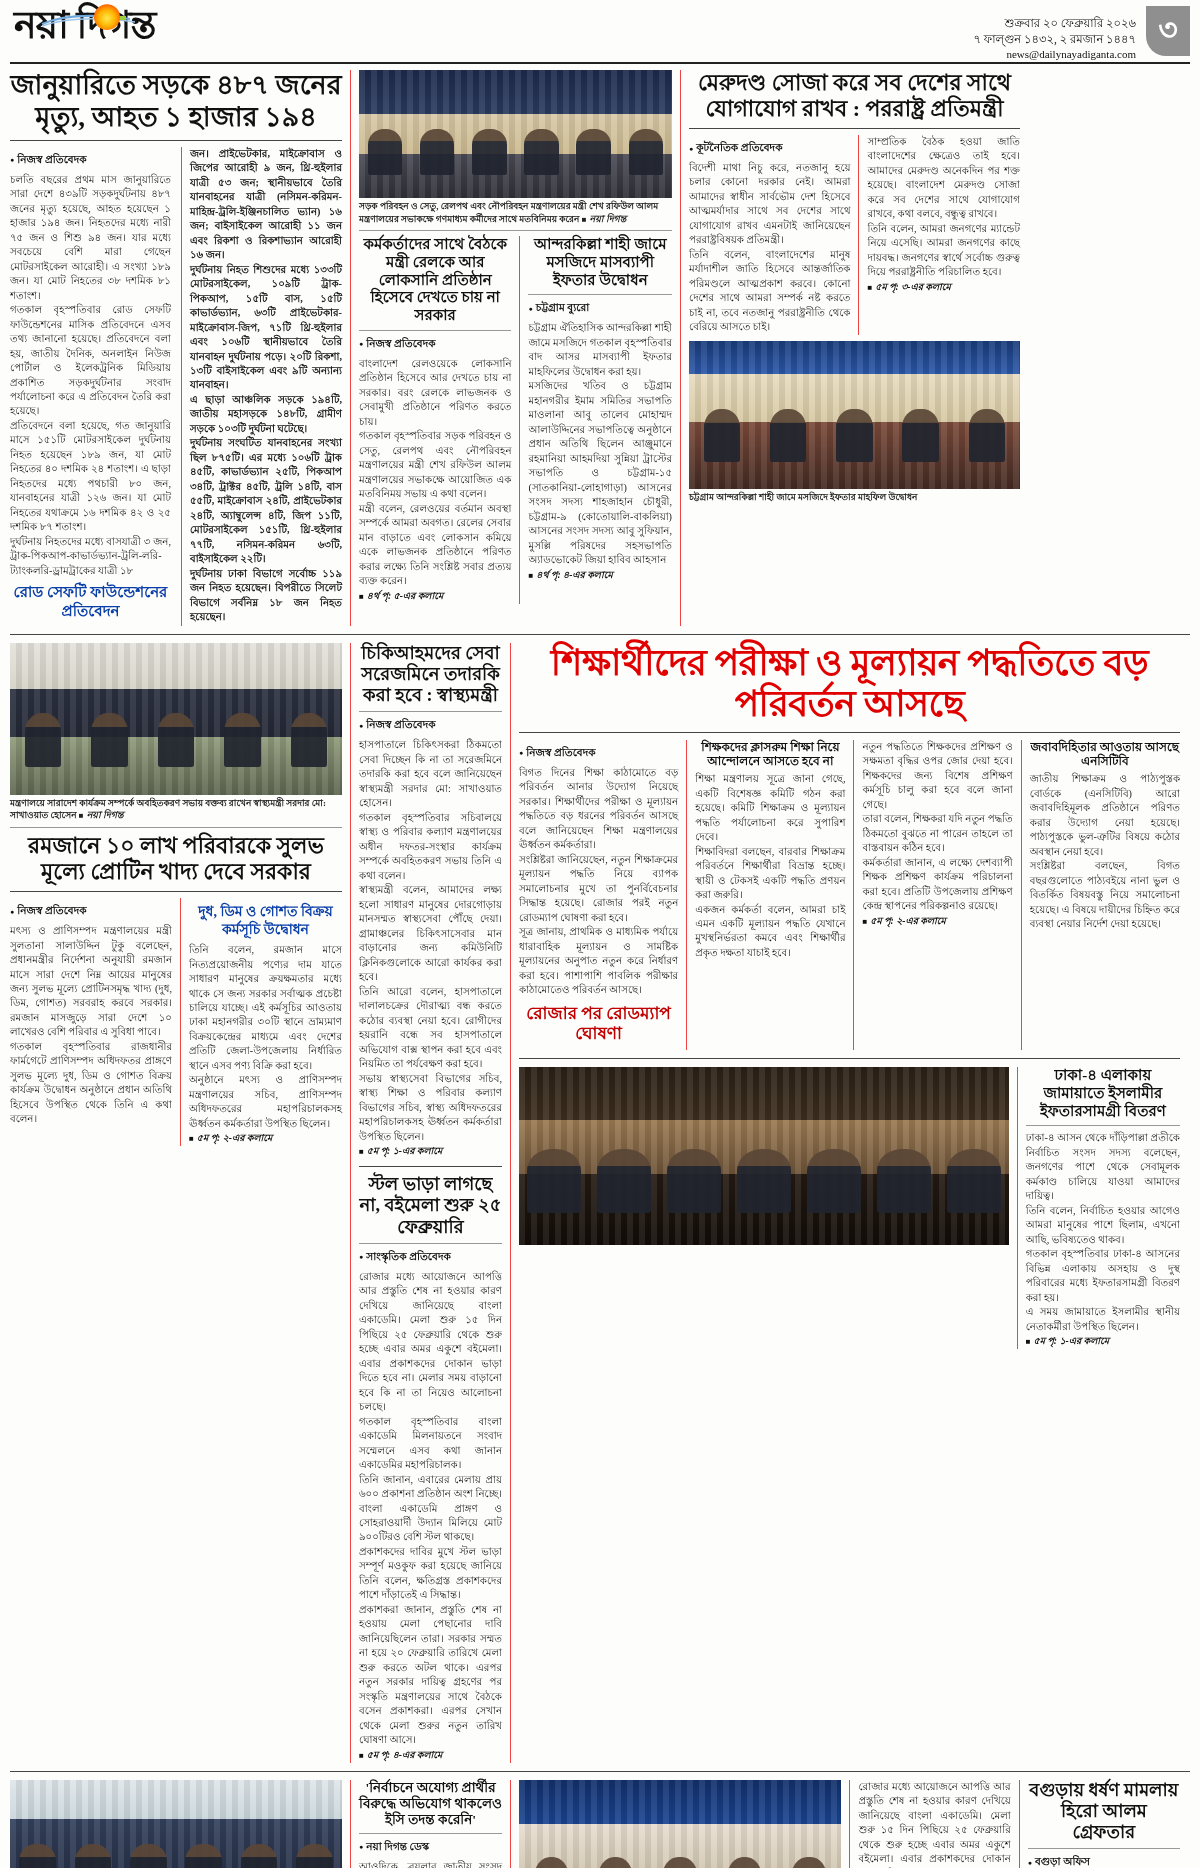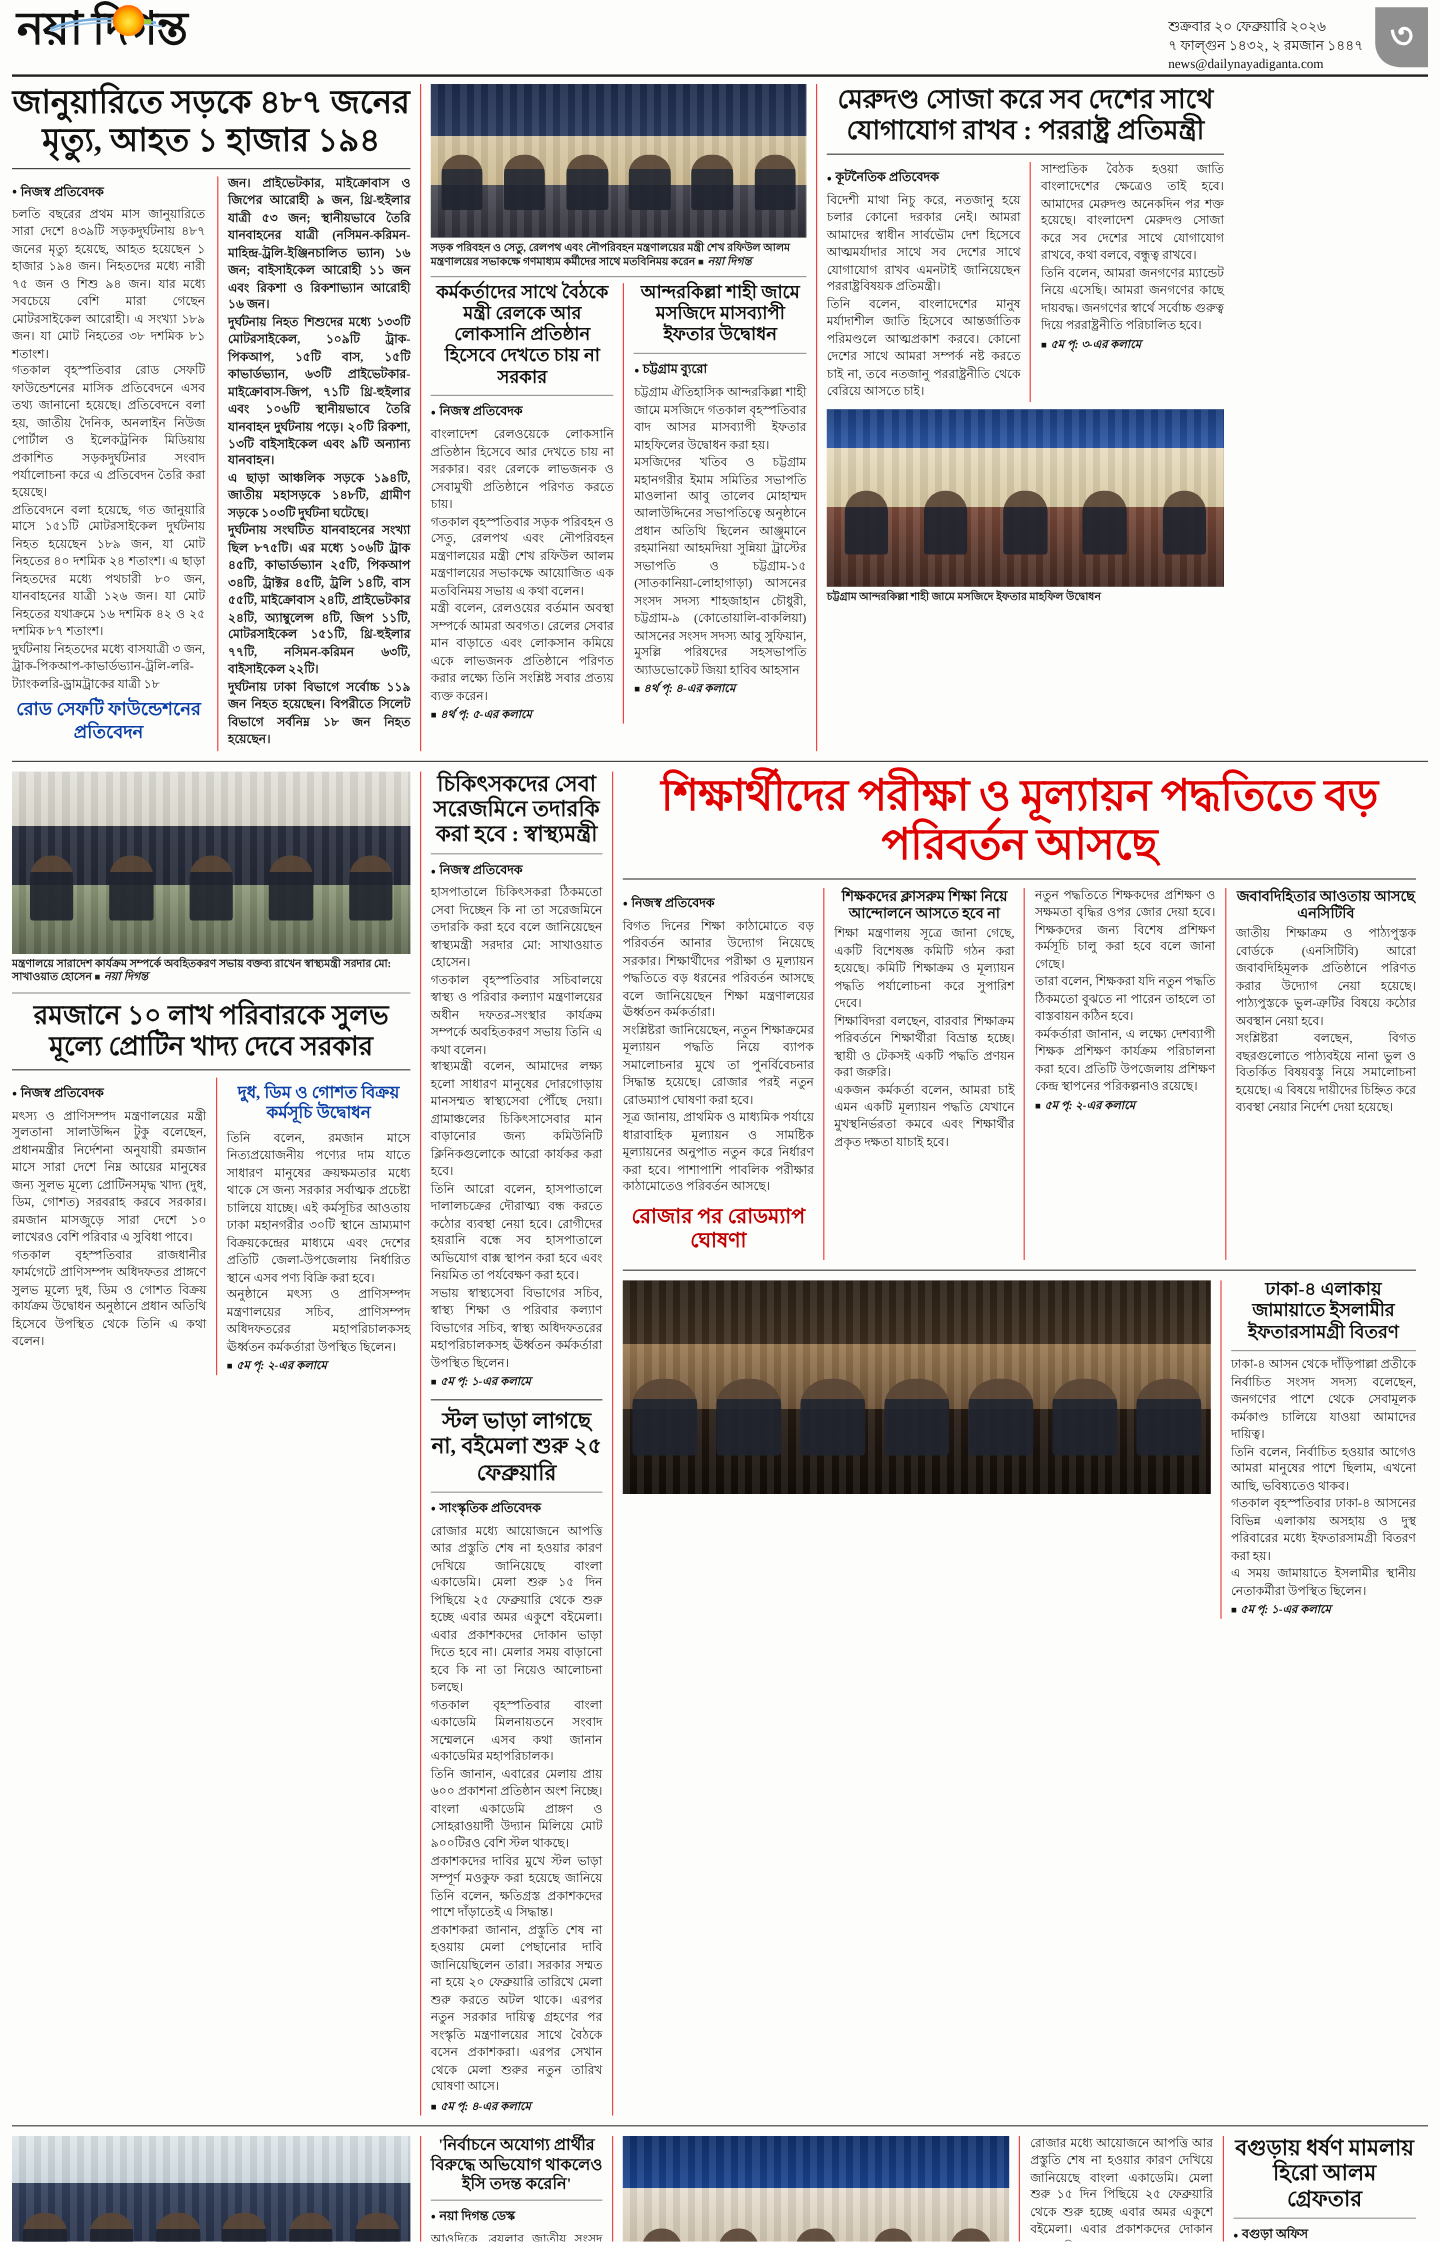--- a/index.html
+++ b/index.html
@@ -16,21 +16,21 @@
   
   .masthead { display: flex; align-items: flex-start; justify-content: space-between;
               border-bottom: 2px solid #222; padding-bottom: 4px; height: 58px; }
   .logo-wrap { display: flex; align-items: center; gap: 4px; position: relative; padding-left: 4px;}
   .logo-text { font-family: "Liberation Serif", serif; font-weight: bold; font-size: 38px;
                letter-spacing: -1px; color: #111; line-height: 1; }
   .sun { position: absolute; left: 84px; top: -2px; width: 26px; height: 26px;
          border-radius: 50%;
          background: radial-gradient(circle at 50% 55%, #ffe94d 0%, #ffb400 42%, #ff6a00 70%, rgba(255,106,0,0) 78%); }
   .swoosh { position:absolute; left: 30px; top: 6px; width: 130px; height: 16px; }
-  .dateblock { font-size: 11.5px; line-height: 1.35; padding-top: 10px; }
+  .dateblock { text-align: right; font-size: 11.5px; line-height: 1.35; padding-top: 10px; }
   .dateblock .en { font-family: "Liberation Serif", serif; font-size: 11px; }
   .pagebadge { width: 44px; height: 50px; background: #8f8f8f; color: #fff;
                display: flex; align-items: center; justify-content: center;
                font-size: 30px; font-weight: bold; margin-left: 10px; border-radius: 0 0 0 20px; }
   .masthead-right { display: flex; align-items: flex-start; }
 
   
   .hl { font-weight: bold; text-align: center; line-height: 1.18; color: #111; }
   .hl-xl { font-size: 27px; }
   .hl-lg { font-size: 22px; }
@@ -226,21 +226,21 @@
             <div class="subhead">দুধ, ডিম ও গোশত বিক্রয় কর্মসূচি উদ্বোধন</div>
             <div class="body-txt" style="white-space:pre-line;">তিনি বলেন, রমজান মাসে নিত্যপ্রয়োজনীয় পণ্যের দাম যাতে সাধারণ মানুষের ক্রয়ক্ষমতার মধ্যে থাকে সে জন্য সরকার সর্বাত্মক প্রচেষ্টা চালিয়ে যাচ্ছে। এই কর্মসূচির আওতায় ঢাকা মহানগরীর ৩০টি স্থানে ভ্রাম্যমাণ বিক্রয়কেন্দ্রের মাধ্যমে এবং দেশের প্রতিটি জেলা-উপজেলায় নির্ধারিত স্থানে এসব পণ্য বিক্রি করা হবে।
 অনুষ্ঠানে মৎস্য ও প্রাণিসম্পদ মন্ত্রণালয়ের সচিব, প্রাণিসম্পদ অধিদফতরের মহাপরিচালকসহ ঊর্ধ্বতন কর্মকর্তারা উপস্থিত ছিলেন।</div>
             <div class="jump">৫ম পৃ: ২-এর কলামে</div>
           </div>
         </div>
       </div>
     </div>
 
     <div class="col vline" style="width:160px;">
-      <div class="hl hl-md">চিকিৎসকদের সেবা সরেজমিনে তদারকি করা হবে : স্বাস্থ্যমন্ত্রী</div>
+      <div class="hl hl-md">চিকিআহমদের সেবা সরেজমিনে তদারকি করা হবে : স্বাস্থ্যমন্ত্রী</div>
       <div class="rule-thin"></div>
       <div class="byline">নিজস্ব প্রতিবেদক</div>
       <div class="body-txt" style="white-space:pre-line;">হাসপাতালে চিকিৎসকরা ঠিকমতো সেবা দিচ্ছেন কি না তা সরেজমিনে তদারকি করা হবে বলে জানিয়েছেন স্বাস্থ্যমন্ত্রী সরদার মো: সাখাওয়াত হোসেন।
 গতকাল বৃহস্পতিবার সচিবালয়ে স্বাস্থ্য ও পরিবার কল্যাণ মন্ত্রণালয়ের অধীন দফতর-সংস্থার কার্যক্রম সম্পর্কে অবহিতকরণ সভায় তিনি এ কথা বলেন।
 স্বাস্থ্যমন্ত্রী বলেন, আমাদের লক্ষ্য হলো সাধারণ মানুষের দোরগোড়ায় মানসম্মত স্বাস্থ্যসেবা পৌঁছে দেয়া। গ্রামাঞ্চলের চিকিৎসাসেবার মান বাড়ানোর জন্য কমিউনিটি ক্লিনিকগুলোকে আরো কার্যকর করা হবে।
 তিনি আরো বলেন, হাসপাতালে দালালচক্রের দৌরাত্ম্য বন্ধ করতে কঠোর ব্যবস্থা নেয়া হবে। রোগীদের হয়রানি বন্ধে সব হাসপাতালে অভিযোগ বাক্স স্থাপন করা হবে এবং নিয়মিত তা পর্যবেক্ষণ করা হবে।
 সভায় স্বাস্থ্যসেবা বিভাগের সচিব, স্বাস্থ্য শিক্ষা ও পরিবার কল্যাণ বিভাগের সচিব, স্বাস্থ্য অধিদফতরের মহাপরিচালকসহ ঊর্ধ্বতন কর্মকর্তারা উপস্থিত ছিলেন।</div>
       <div class="jump">৫ম পৃ: ১-এর কলামে</div>
       <div class="rule" style="margin:7px 0;"></div>
       <div class="hl hl-md">স্টল ভাড়া লাগছে না, বইমেলা শুরু ২৫ ফেব্রুয়ারি</div>

